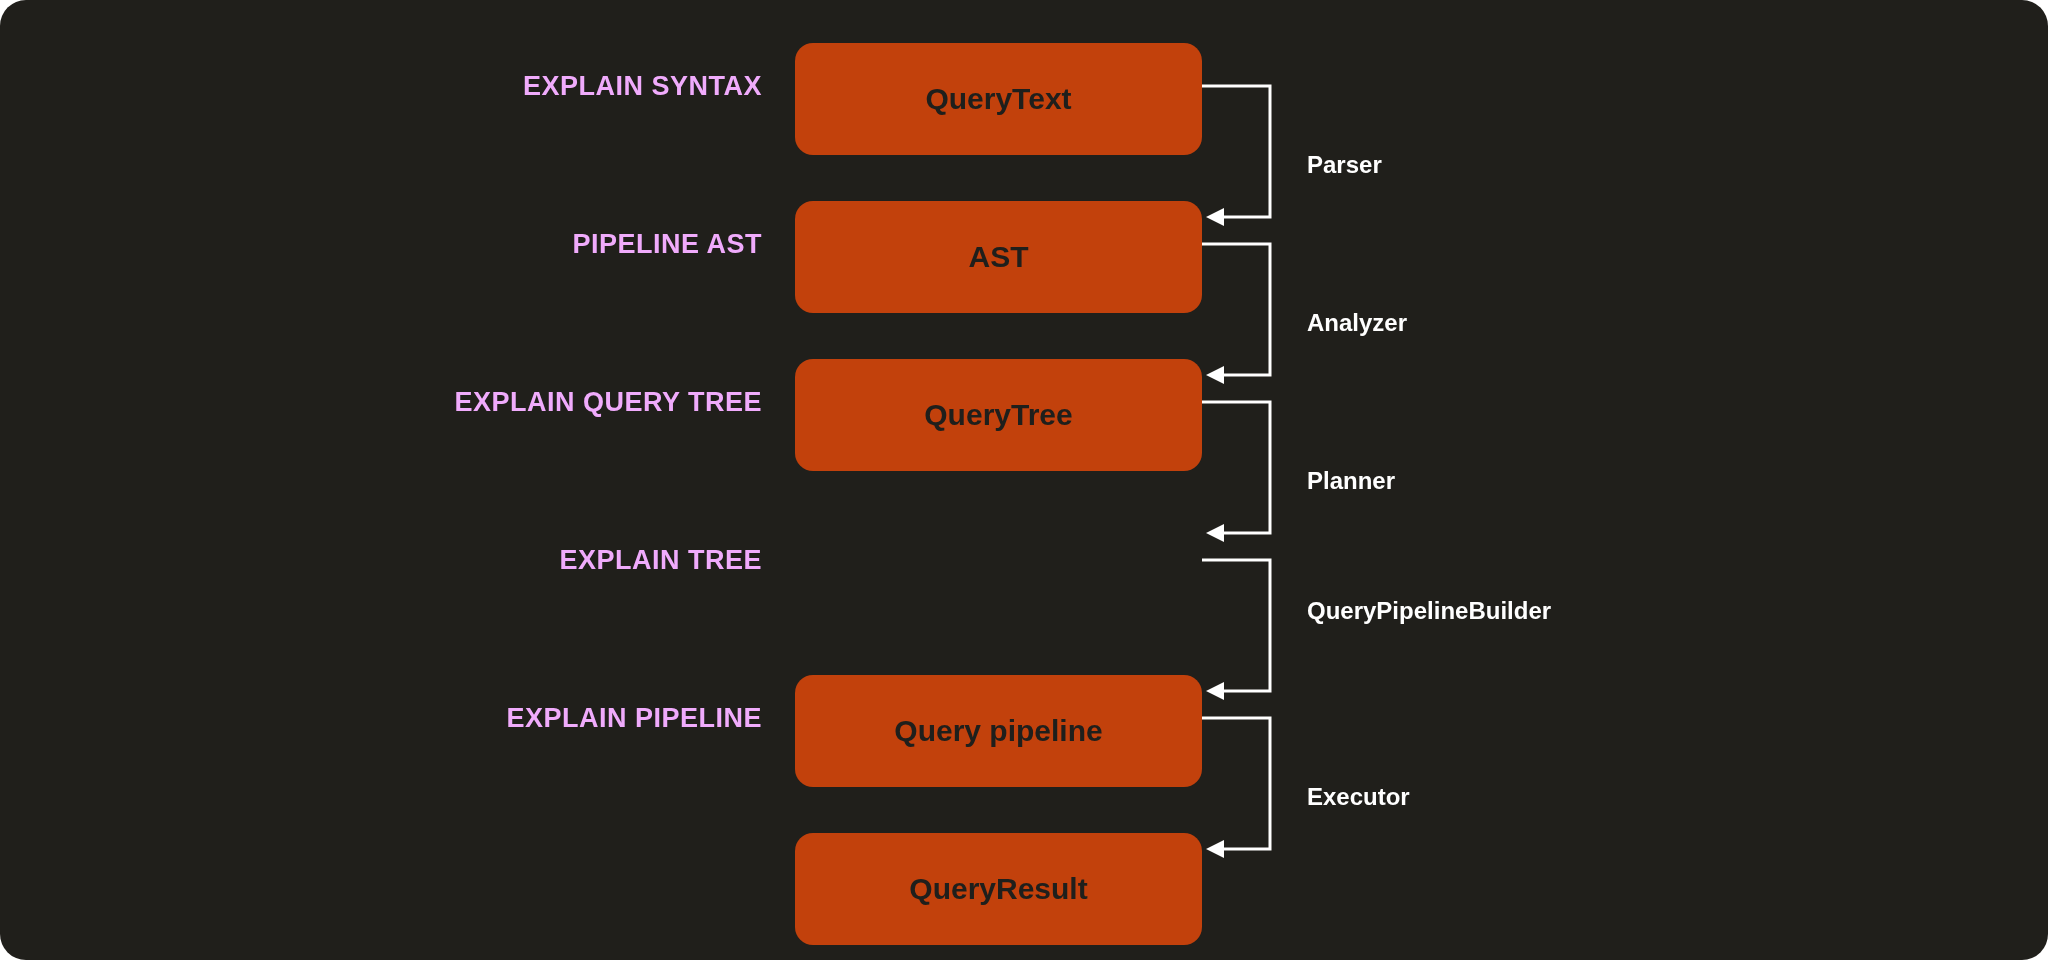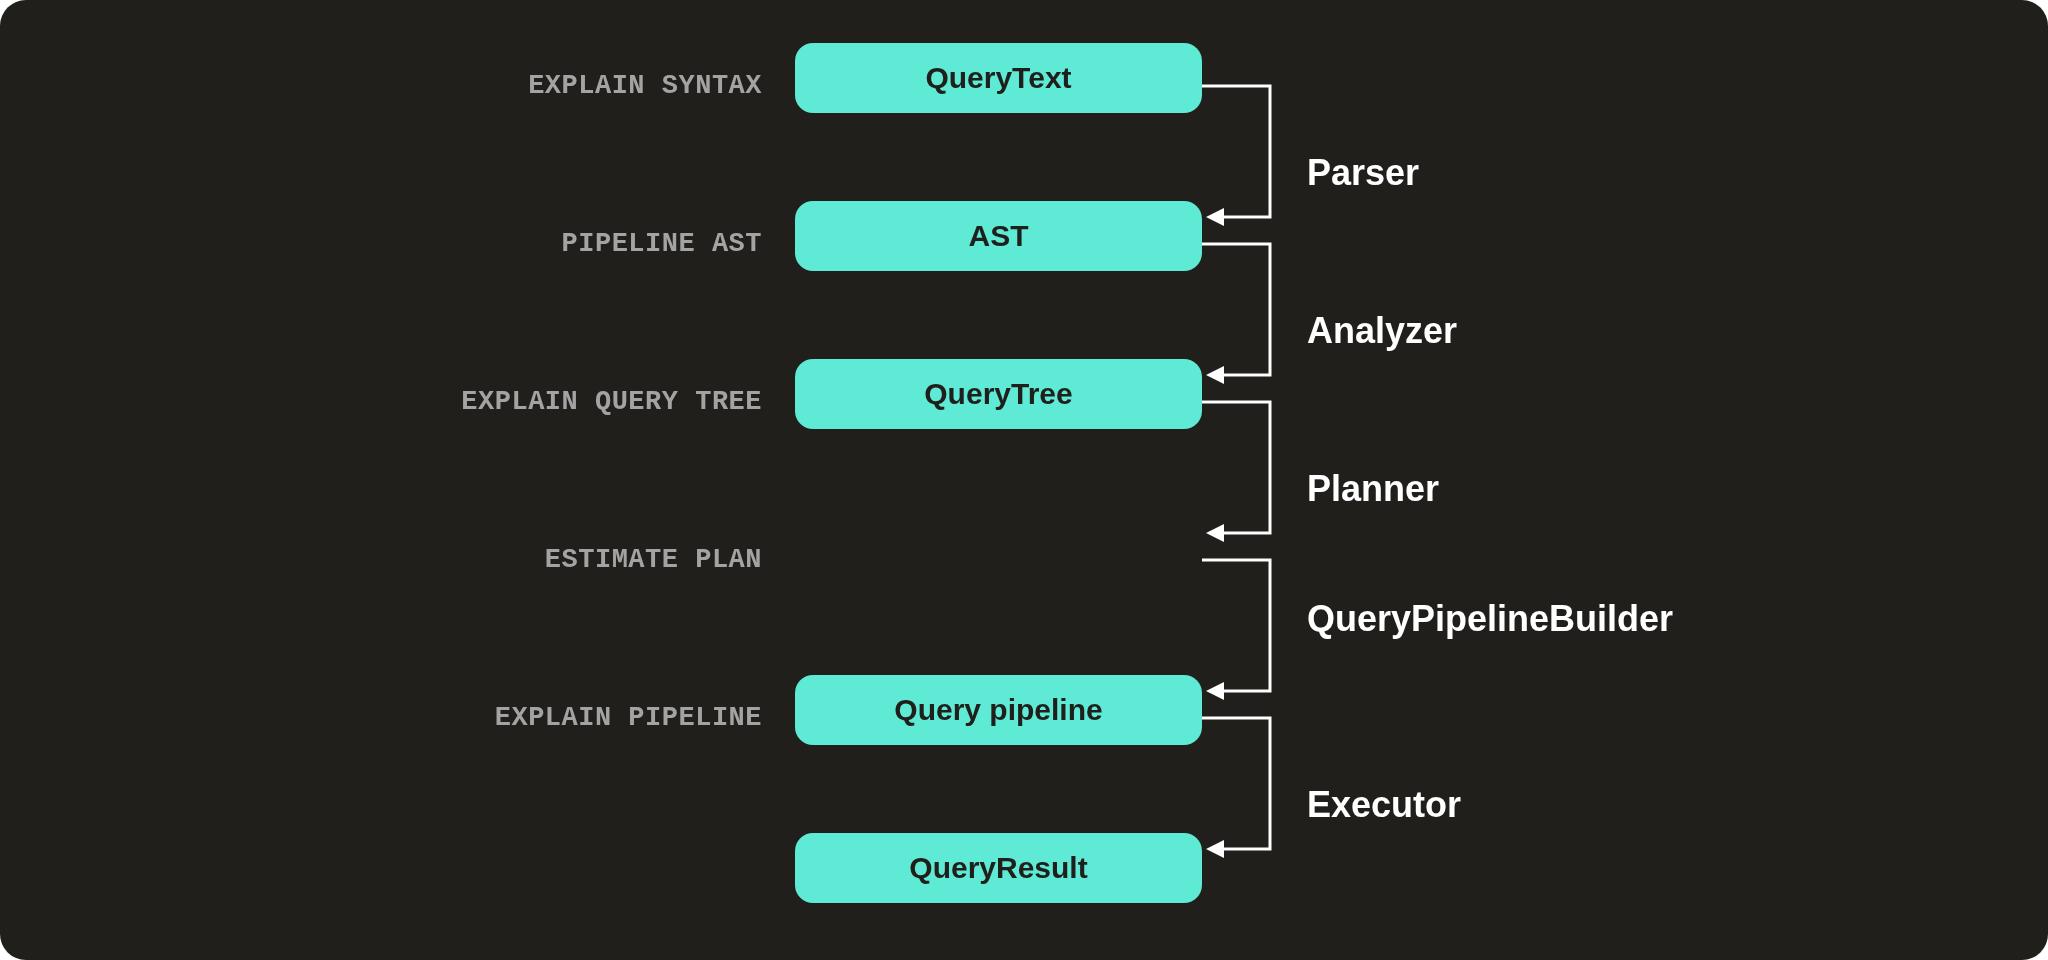--- a/index.html
+++ b/index.html
@@ -18,35 +18,35 @@
   }
 
   
   .explain-label {
     position: absolute;
     left: 0;
     width: 762px;
     height: 86px;
     line-height: 86px;
     text-align: right;
-    color: #a3a3a3;
-    font-family: Liberation Mono, monospace;
+    color: #f0abfc;
+    font-family: Liberation Sans, sans-serif;
     font-size: 27px;
     font-weight: 700;
     letter-spacing: 0.5px;
     white-space: nowrap;
   }
 
   
   .node-box {
     position: absolute;
     left: 795px;
     width: 407px;
-    height: 70px;
-    background: #5eead4;
+    height: 112px;
+    background: #c2410c;
     border-radius: 18px;
     display: flex;
     align-items: center;
     justify-content: center;
   }
   .node-label {
     color: #1f1f1c;
     font-family: "Liberation Sans", sans-serif;
     font-size: 30px;
     font-weight: 600;
@@ -62,24 +62,23 @@
   .t5 { top: 833px; }
 
   
   .stage-label {
     position: absolute;
     left: 1307px;
     height: 36px;
     line-height: 36px;
     color: #ffffff;
     font-family: "Liberation Sans", sans-serif;
-    font-size: 36px;
+    font-size: 24px;
     font-weight: 700;
     white-space: nowrap;
-    margin-top: 8px;
   }
   .s0 { top: 147px; }
   .s1 { top: 305px; }
   .s2 { top: 463px; }
   .s3 { top: 593px; }
   .s4 { top: 779px; }
 
   
   .connectors {
     position: absolute;
@@ -110,21 +109,21 @@
   <div class="explain-label t1">PIPELINE AST</div>
   <div class="node-box t1">
     <span class="node-label">AST</span>
   </div>
 
   <div class="explain-label t2">EXPLAIN QUERY TREE</div>
   <div class="node-box t2">
     <span class="node-label">QueryTree</span>
   </div>
 
-  <div class="explain-label t3">ESTIMATE PLAN</div>
+  <div class="explain-label t3">EXPLAIN TREE</div>
 
   <div class="explain-label t4">EXPLAIN PIPELINE</div>
   <div class="node-box t4">
     <span class="node-label">Query pipeline</span>
   </div>
 
   <div class="node-box t5">
     <span class="node-label">QueryResult</span>
   </div>
 

